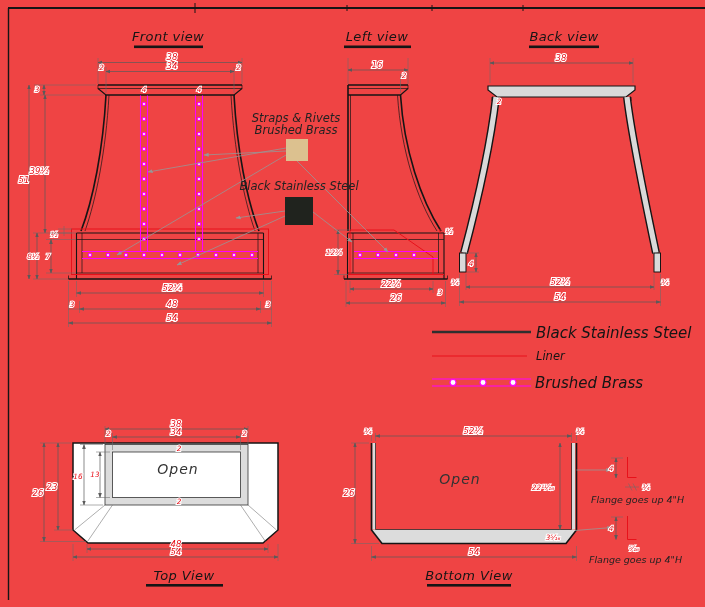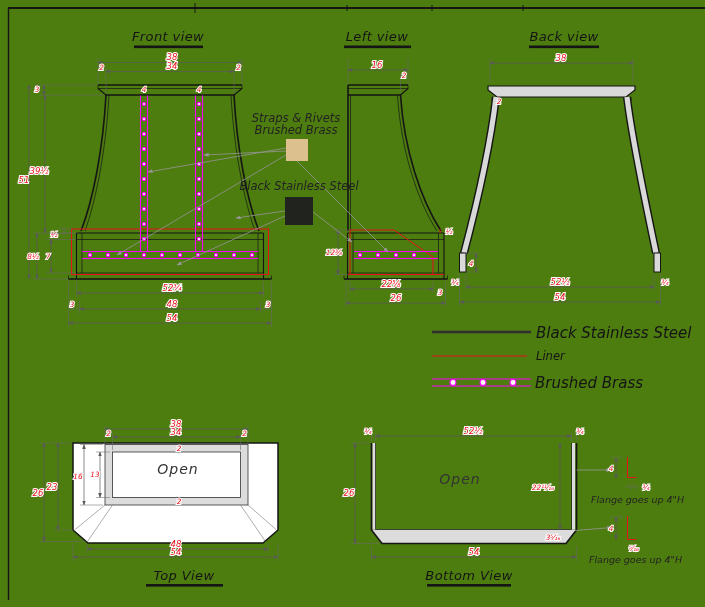--- a/index.html
+++ b/index.html
@@ -1,16 +1,16 @@
 <!DOCTYPE html>
 <html><head>
 <meta charset="utf-8">
 <style>
   html,body{margin:0;padding:0;background:#fff;}
-  .stage{position:relative;width:705px;height:607px;background:#4d7c0f;overflow:hidden;}
+  .stage{position:relative;width:705px;height:607px;background:#ef4444;overflow:hidden;}
   svg{position:absolute;left:0;top:0;}
   text{font-family:"DejaVu Sans",sans-serif;}
   .dim{stroke:#5a5a5a;stroke-width:.7;fill:none;marker-start:url(#ar);marker-end:url(#ar);}
   .ext{stroke:#6a6a6a;stroke-width:.55;fill:none;}
   .b16{stroke:#151515;stroke-width:1.6;fill:none;}
   .b12{stroke:#151515;stroke-width:1.1;fill:none;}
   .b08{stroke:#151515;stroke-width:.7;fill:none;}
   .red{stroke:#e8111a;stroke-width:1;fill:none;}
   .mag{stroke:#ff00ff;stroke-width:1.05;fill:none;}
   .dotm{stroke:#ff00ff;stroke-linecap:round;fill:none;}

